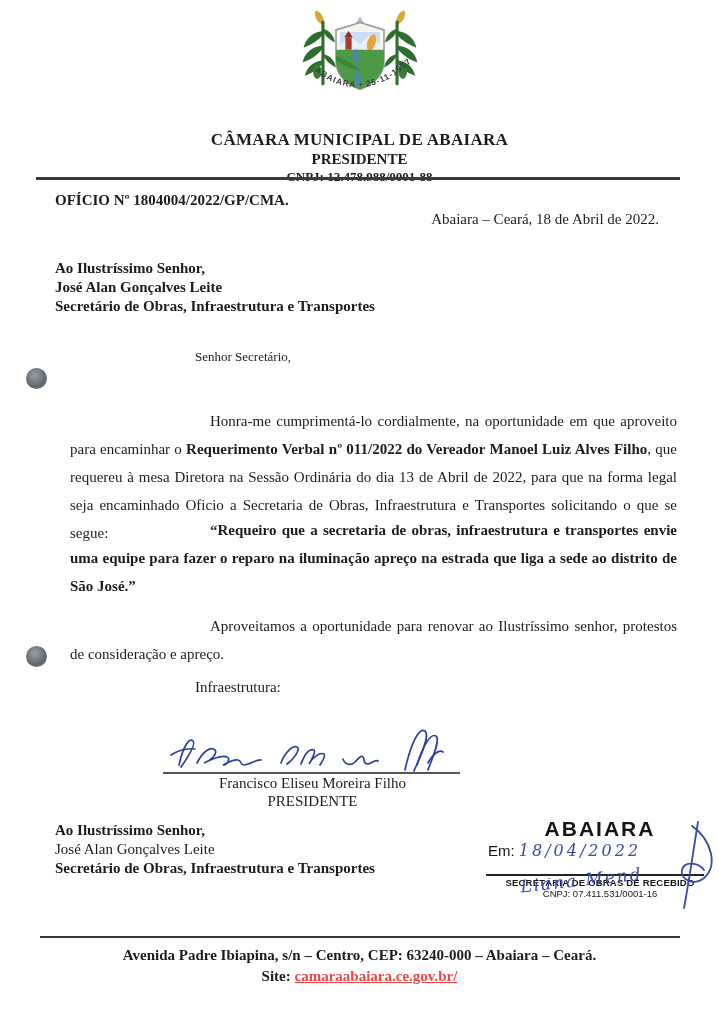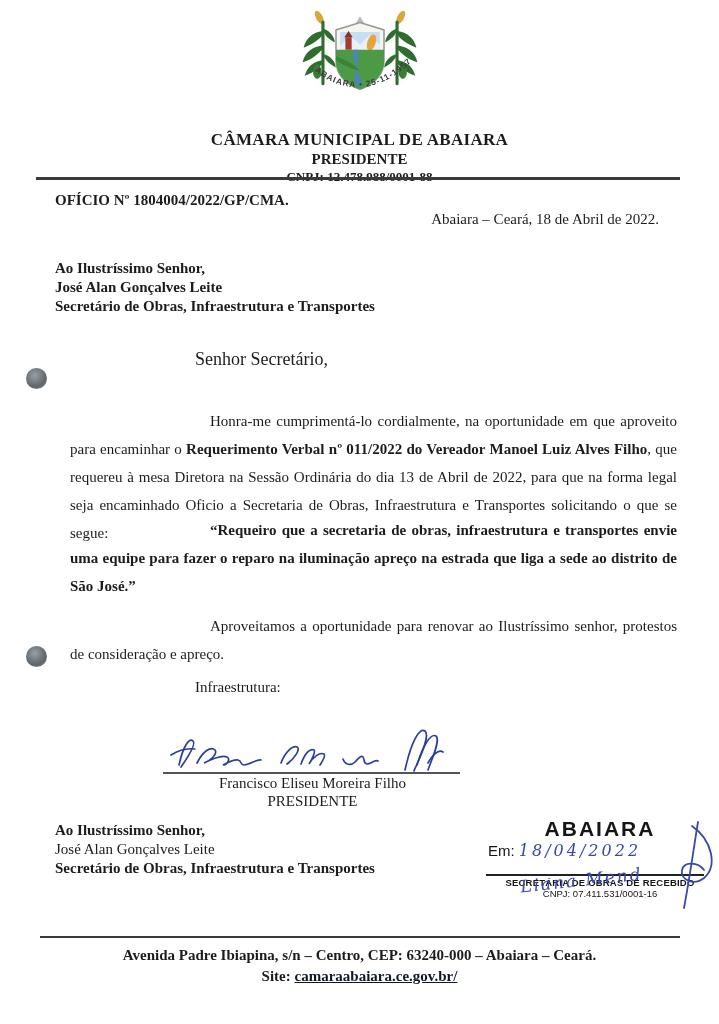--- a/index.html
+++ b/index.html
@@ -19,21 +19,21 @@
   .rule-bottom { position:absolute; top:936px; left:40px; width:640px; height:2px; background:#3a3a3a; }
 
   .oficio { position:absolute; top:192px; left:55px; font-size:15px; font-weight:bold; }
   .dateline { position:absolute; top:211px; right:60px; font-size:15px; }
 
   .addr { font-size:15px; line-height:19px; }
   .addr-top { position:absolute; top:259px; left:55px; font-weight:bold; }
   .addr-bottom { position:absolute; top:821px; left:55px; }
   .addr-bottom .b { font-weight:bold; }
 
-  .salutation { position:absolute; top:349px; left:195px; font-size:18px; }
+  .salutation { position:absolute; top:349px; left:195px; font-size:13px; }
   .para { position:absolute; left:70px; width:607px; font-size:15px; line-height:28px; text-align:justify;font-family:Liberation Serif, serif; }
   .indent { text-indent:140px; }
   .p1 { top:392px; }
   .quote { top:501px; font-weight:bold; }
   .p3 { top:597px; }
   .closing { position:absolute; top:679px; left:195px; font-size:15px; }
 
   
   .sig-scribble { position:absolute; top:723px; left:165px; width:300px; height:55px; }
   .sig-rule { position:absolute; top:772px; left:163px; width:297px; height:2px; background:#555; }
@@ -48,21 +48,21 @@
   .stamp-date { font-size:16px; letter-spacing:3px; }
   .stamp-line { width:218px; border-top:2px solid #222; margin:14px 0 1px 0; }
   .stamp-sign { position:absolute; top:52px; left:34px; font-size:17px; transform:rotate(-6deg); letter-spacing:2px; }
   .stamp-org { font-size:9.5px; font-weight:bold; text-align:center; letter-spacing:.2px; }
   .stamp-cnpj { font-size:9.5px; text-align:center; }
   .stamp-flourish { position:absolute; top:0px; left:148px; width:90px; height:96px; }
 
   
   .footer-address { position:absolute; top:947px; left:0; right:0; text-align:center; font-size:15px; font-weight:bold; }
   .footer-site { position:absolute; top:968px; left:0; right:0; text-align:center; font-size:15px; font-weight:bold; }
-  .footer-site a { color:#0f172a; text-decoration:underline; }
+  .footer-site a { color:#ef4444; text-decoration:underline; }
 
   
   .hole { position:absolute; width:21px; height:21px; border-radius:50%;
     background:radial-gradient(circle at 42% 35%, #99a0a5 0%, #5e656b 62%, #8e9599 100%); }
   .hole-1 { left:26px; top:368px; }
   .hole-2 { left:26px; top:646px; }
 </style>
 </head>
 <body>
 

